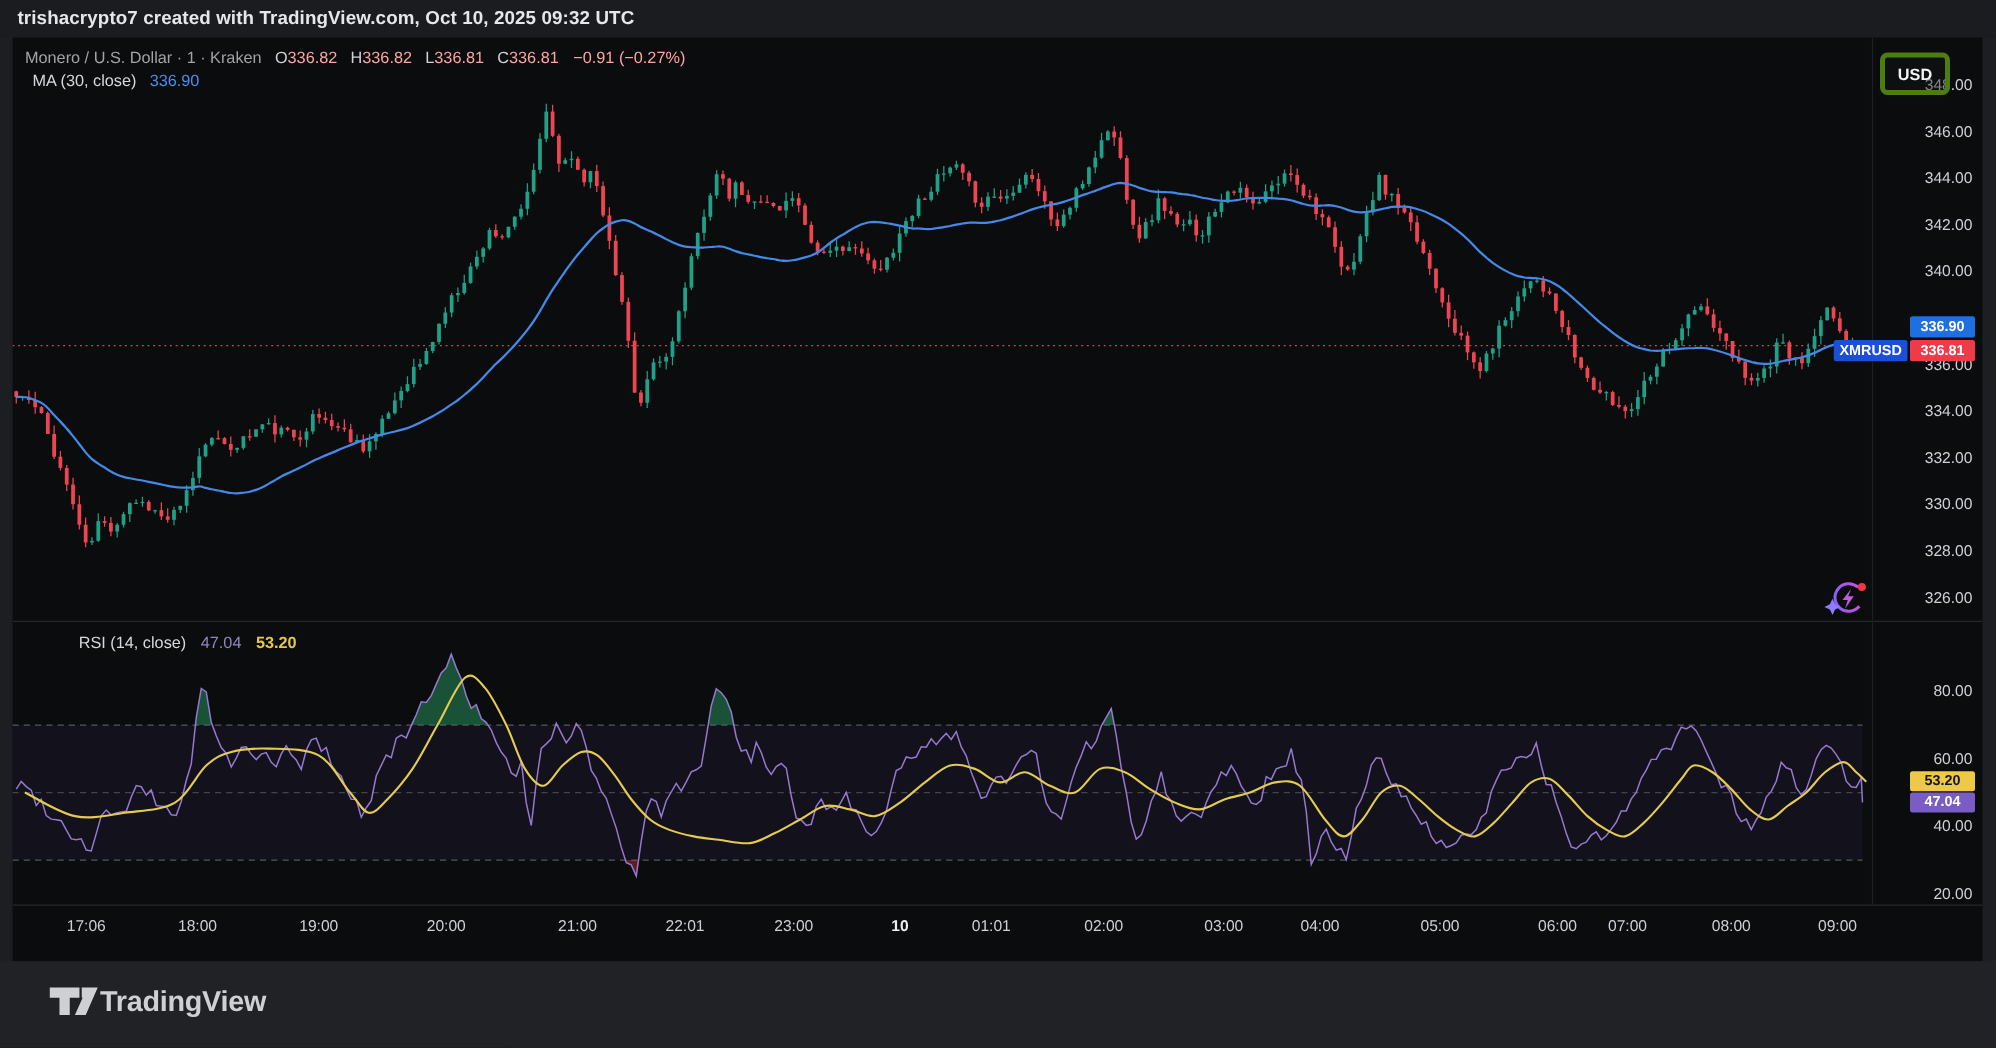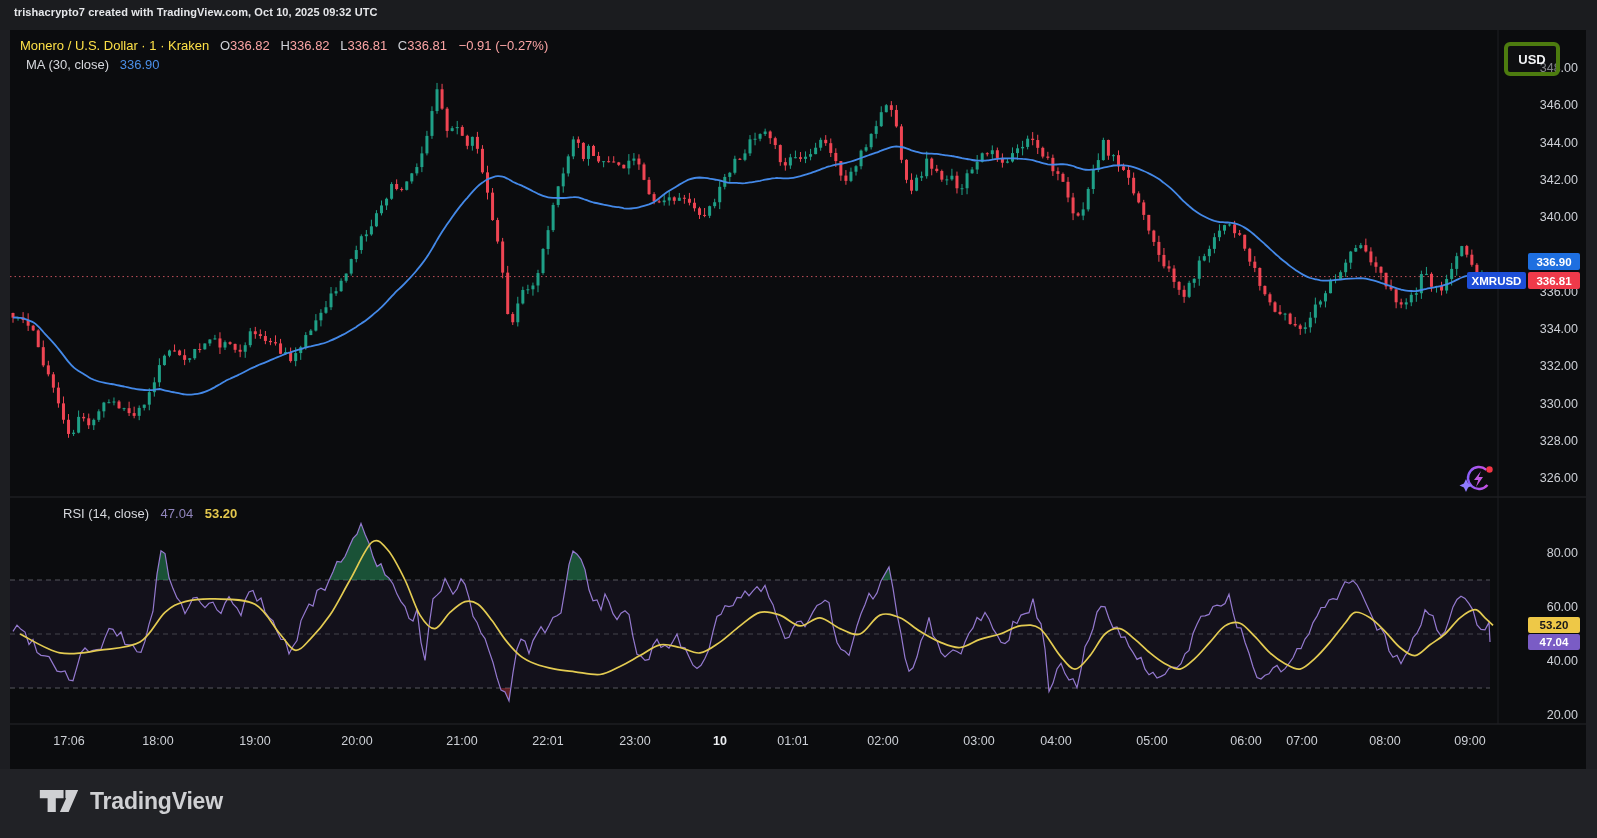--- a/index.html
+++ b/index.html
@@ -1,42 +1,42 @@
 <!DOCTYPE html>
 <html><head>
 <meta charset="utf-8">
 <style>
   html,body{margin:0;padding:0;background:#1d1e22;width:1597px;height:838px;overflow:hidden;
     font-family:"Liberation Sans","DejaVu Sans",sans-serif;-webkit-font-smoothing:antialiased;}
   #topbar{position:absolute;left:0;top:0;width:1597px;height:30px;background:#1b1c1f;}
-  #topbar .attr{position:absolute;left:14px;top:6px;font-size:11px;font-weight:700;color:#e6e7ea;letter-spacing:.1px;}
+  #topbar .attr{position:absolute;left:14px;top:6px;font-size:15px;font-weight:700;color:#e6e7ea;letter-spacing:.1px;}
   #panel{position:absolute;left:10px;top:30px;width:1576px;height:739px;background:#0b0c0e;}
   #chart-svg{position:absolute;left:0;top:0;}
   .legend{position:absolute;font-size:13px;color:#d6d8dd;white-space:nowrap;}
   #legend-symbol{left:10px;top:8px;}
   #legend-ma{left:16px;top:27px;}
   #legend-rsi{left:10px;top:476px;margin-left:43px;}
-  .legend .t{color:#fde047;text-align:right;}
+  .legend .t{color:#a3a3a3;text-align:right;}
   .legend .lbl{color:#cfd2d8;margin-left:7px;}
   .legend .red{color:#fca5a5;}
   .legend .blue{color:#4b8fe8;margin-left:7px;}
   .legend .purp{color:#9186bd;margin-left:8px;}
   .legend .yel{color:#e4c84d;margin-left:8px;font-weight:700;}
   #usd-btn{position:absolute;left:1494px;top:12px;width:48px;height:26px;border:4px solid #4d7c0f;border-radius:6px;
     color:#f2f3f5;font-size:13px;font-weight:700;display:flex;align-items:center;justify-content:center;background:rgba(20,20,22,.4);}
   .badge{position:absolute;width:52px;height:17px;font-size:11.5px;font-weight:700;color:#fff;
     display:flex;align-items:center;justify-content:center;border-radius:2px;}
   #badge-ma{left:1518px;top:223px;background:#1e6fe0;}
   #badge-last{left:1518px;top:242px;background:#ef3a4a;}
   #tag-symbol{left:1457px;top:242px;width:59px;background:#1d4ed8;border-radius:2px;}
   #badge-rsi-ma{left:1518px;top:587px;height:16px;background:#eec847;color:#17181a;}
   #badge-rsi{left:1518px;top:604px;height:16px;background:#7a5cc5;}
   #ai-icon{position:absolute;left:1448px;top:430px;width:38px;height:36px;}
   #footer{position:absolute;left:0;top:769px;width:1597px;height:69px;background:#212226;}
-  #brand{position:absolute;left:38px;top:18px;display:flex;align-items:center;gap:10px;}
+  #brand{position:absolute;left:38px;top:18px;display:flex;align-items:center;}
   #brand .word{font-size:23px;font-weight:700;color:#cfd0d3;letter-spacing:-.2px;}
   text{font-family:"Liberation Sans","DejaVu Sans",sans-serif;}
 </style>
 </head>
 <body>
 
 <div id="topbar">
   <div class="attr">trishacrypto7 created with TradingView.com, Oct 10, 2025 09:32 UTC</div>
 </div>
 

